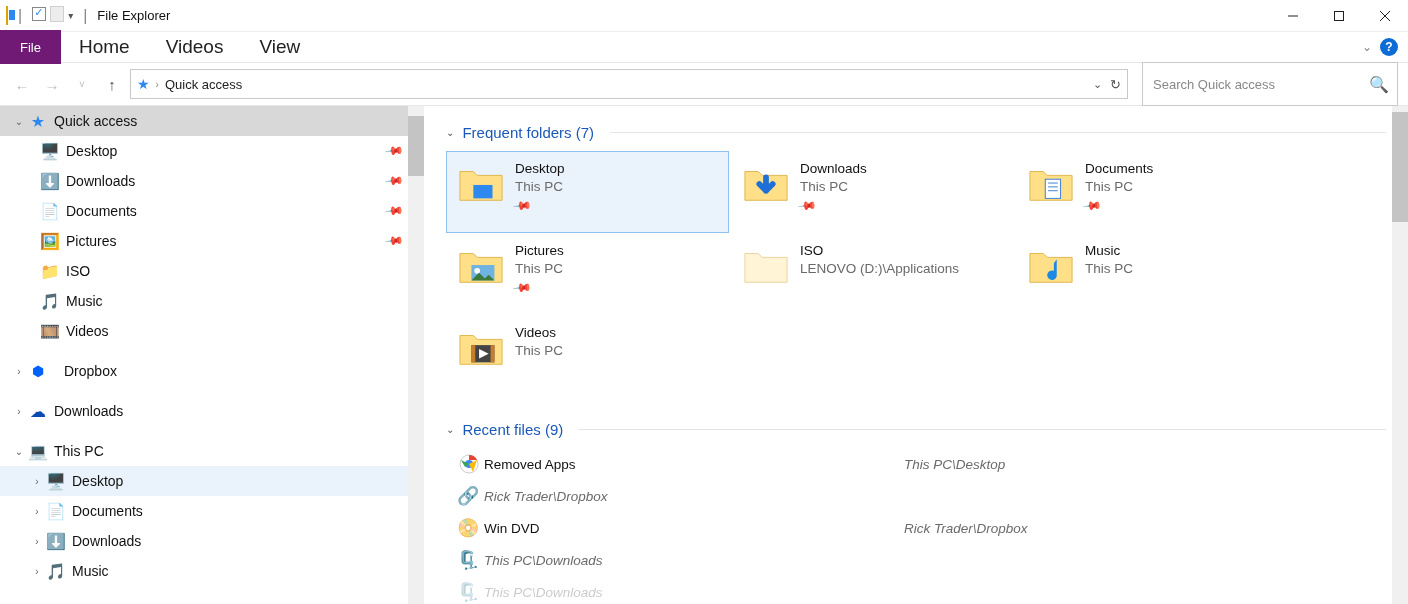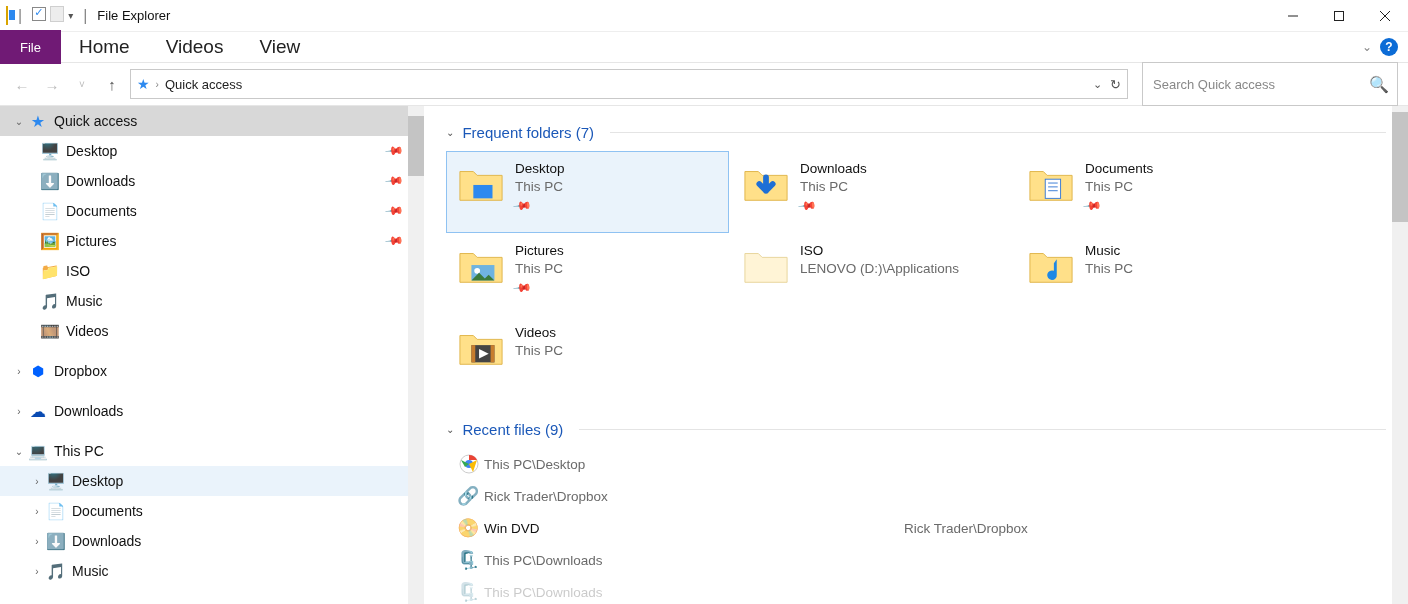--- a/index.html
+++ b/index.html
@@ -53,21 +53,21 @@
   .folder-item.selected { border:1px solid #8fc2f2; background:#eaf3fb; }
   .folder-ico { width:48px; height:48px; display:flex; align-items:center; justify-content:center; }
   .folder-txt { margin-left:10px; font-size:13.5px; line-height:1.35; }
   .folder-txt .name { color:#111; }
   .folder-txt .sub  { color:#6a6a6a; }
   .folder-txt .pin  { position:static; display:inline-block; margin-top:2px; color:#7a7a7a; }
   .recent-list { margin-left:8px; }
   .recent-row { height:32px; display:flex; align-items:center; font-size:13.5px; }
   .recent-row .ico { width:30px; display:flex; justify-content:center; font-size:18px;}
   .recent-row .name { width:420px; color:#111;}
-  .recent-row .path { color:#6a6a6a; }
+  .recent-row .path { color:#6a6a6a;font-style:italic; }
   .fe-ico { width:16px;height:16px; background:#ffcc33; border:1px solid #d9a400; position:relative;}
   .fe-ico::after{content:"";position:absolute;left:2px;top:3px;width:6px;height:10px;background:#2d89ef;}
   .chk { width:14px;height:14px;border:1px solid #888;display:inline-block;position:relative;}
   .chk::after{content:"✓";font-size:11px;color:#2d89ef;position:absolute;top:-2px;left:1px;}
   .greydoc{ width:14px;height:16px;background:#ededed;border:1px solid #cfcfcf;display:inline-block;}
   .qat-chevron{ font-size:10px;color:#555;}
   .ribbon-collapse{ font-size:12px;color:#888;}
   
   .folder-svg { width:46px;height:42px; }
   .star { color:#2d89ef; }
@@ -180,21 +180,21 @@
       <div class="tree-row indent2b">
         <span class="ico">🎞️</span>
         <span style="margin-left:6px;">Videos</span>
       </div>
 
       <div style="height:10px;"></div>
 
       <div class="tree-row indent1">
         <span class="exp">›</span>
         <span class="ico" style="color:#0061ff;font-size:14px;">⬢</span>
-        <span style="margin-left:6px;">Dropbox</span>
+        <span style="margin-left:16px;">Dropbox</span>
       </div>
 
       <div style="height:10px;"></div>
 
       <div class="tree-row indent1">
         <span class="exp">›</span>
         <span class="ico" style="color:#094ab2;">☁</span>
         <span style="margin-left:6px;">Downloads</span>
       </div>
 
@@ -356,20 +356,21 @@
       <div class="recent-row">
         <span class="ico">
           <svg width="20" height="20" viewBox="0 0 20 20">
               <circle cx="10" cy="10" r="9" fill="#fff" stroke="#ccc"></circle>
               <circle cx="10" cy="10" r="4" fill="#4285f4"></circle>
               <path d="M10 1a9 9 0 018 5H10z" fill="#ea4335"></path>
               <path d="M2 6l4 7 4-3z" fill="#34a853"></path>
               <path d="M18 6l-4 12-4-8z" fill="#fbbc05"></path>
             </svg>
         </span>
+        <span class="name">Removed Apps</span>
         <span class="path">This PC\Desktop</span>
       </div>
       <div class="recent-row">
         <span class="ico">🔗</span>
         <span class="path">Rick Trader\Dropbox</span>
       </div>
       <div class="recent-row">
         <span class="ico">📀</span>
         <span class="name">Win DVD</span>
         <span class="path">Rick Trader\Dropbox</span>

